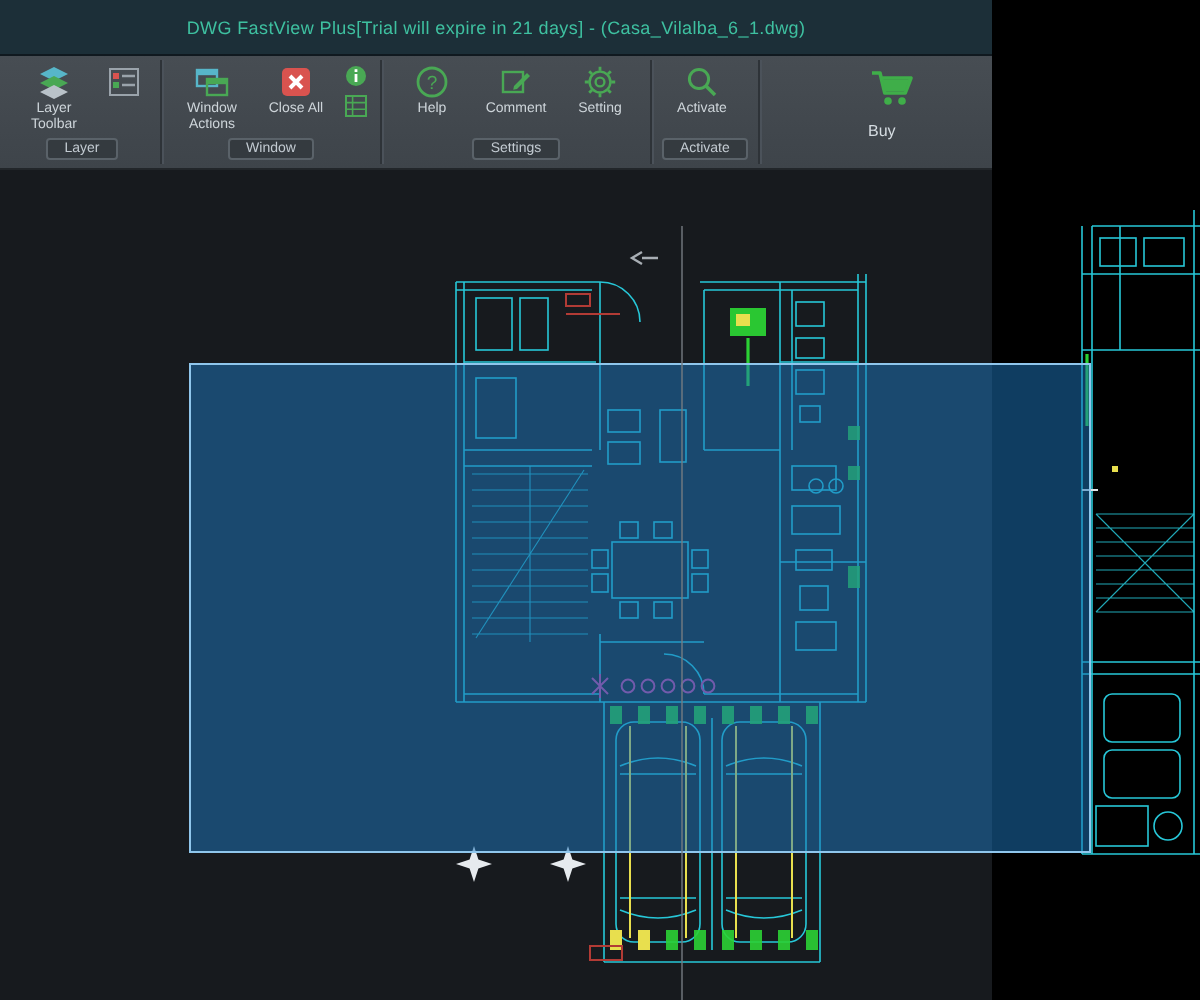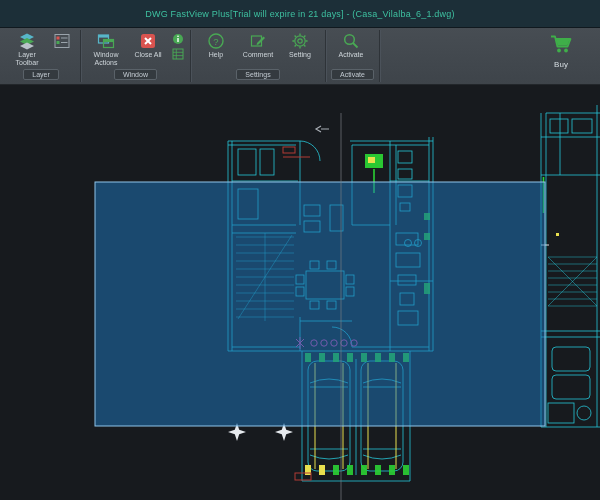--- a/index.html
+++ b/index.html
@@ -5,36 +5,36 @@
   :root{
     --titlebar_bg:#1c2f38; --titlebar_text:#3ec0a0; --ribbon_bg:#3e444a; --ribbon_text:#ced5da;
     --group_box_bg:#343a3f; --group_box_border:#5a6269; --canvas_bg:#171a1e;
     --cad_cyan:#27c7d8; --cad_green:#2bd134; --cad_yellow:#e8df4e; --cad_magenta:#cf3f9d;
     --cad_red:#b23b35; --cad_white:#e6eaee; --selection_fill:#1c74ba; --selection_border:#8fc6ec;
     --buy_green:#3fae49; --close_red:#d9534f; --icon_green:#49a854; --icon_teal:#57b6c9;
   }
   *{margin:0;padding:0;box-sizing:border-box}
   html,body{width:600px;height:500px}
   body{font-family:"Liberation Sans","DejaVu Sans",sans-serif;background:#000;overflow:hidden}
-  .app{width:600px;height:500px;display:flex;flex-direction:column;background:var(--canvas_bg)}
+  .app{width:496px;height:500px;display:flex;flex-direction:column;background:var(--canvas_bg)}
 
   .titlebar{flex:0 0 28px;background:var(--titlebar_bg);display:flex;align-items:center;justify-content:center;border-bottom:1px solid #10191f}
   .title-text{font-size:9px;color:var(--titlebar_text);letter-spacing:.2px;white-space:nowrap}
 
   .ribbon{flex:0 0 56px;background:linear-gradient(#474d53,var(--ribbon_bg));display:flex;align-items:stretch;padding:2px 2px 2px 2px;position:relative;border-bottom:1px solid #22262a}
   .rgroup{display:flex;flex-direction:column;justify-content:space-between;padding:1px 5px 2px;border-right:1px solid #2e3338;box-shadow:1px 0 0 #4b525a}
   .rbuttons{display:flex;align-items:flex-start;gap:2px}
   .rbtn{display:flex;flex-direction:column;align-items:center;width:40px;padding:1px 0;border-radius:2px}
   .rbtn.narrow{width:26px}
   .ricon{height:18px;display:flex;align-items:center;justify-content:center}
   .rlabel{font-size:7px;line-height:1.15;color:var(--ribbon_text);text-align:center;margin-top:1px;max-width:36px}
   .mini-col{display:flex;flex-direction:column;gap:2px;padding-top:2px}
   .mini-btn{width:15px;height:13px;display:flex;align-items:center;justify-content:center;border-radius:2px}
   .rcaption{align-self:center;font-size:7px;color:#c3cbd2;background:var(--group_box_bg);border:1px solid var(--group_box_border);border-radius:2px;padding:0 8px;line-height:9px;margin-top:1px;white-space:nowrap}
-  .buy-area{position:absolute;right:16px;top:5px;display:flex;flex-direction:column;align-items:center;width:46px}
+  .buy-area{position:absolute;right:16px;top:5px;display:flex;flex-direction:column;align-items:flex-start;width:46px}
   .buy-label{font-size:8px;color:#d6dde2;margin-top:1px}
 
   .canvas{flex:1;position:relative;background:var(--canvas_bg)}
   .canvas svg{position:absolute;left:0;top:0;display:block}
 
   .cyan{stroke:var(--cad_cyan);fill:none;stroke-width:.8}
   .cyan-thin{stroke:var(--cad_cyan);fill:none;stroke-width:.55;opacity:.85}
   .greenln{stroke:var(--cad_green);fill:none;stroke-width:1.6}
   .greenfill{fill:var(--cad_green);stroke:none}
   .yellowln{stroke:var(--cad_yellow);fill:none;stroke-width:1}

